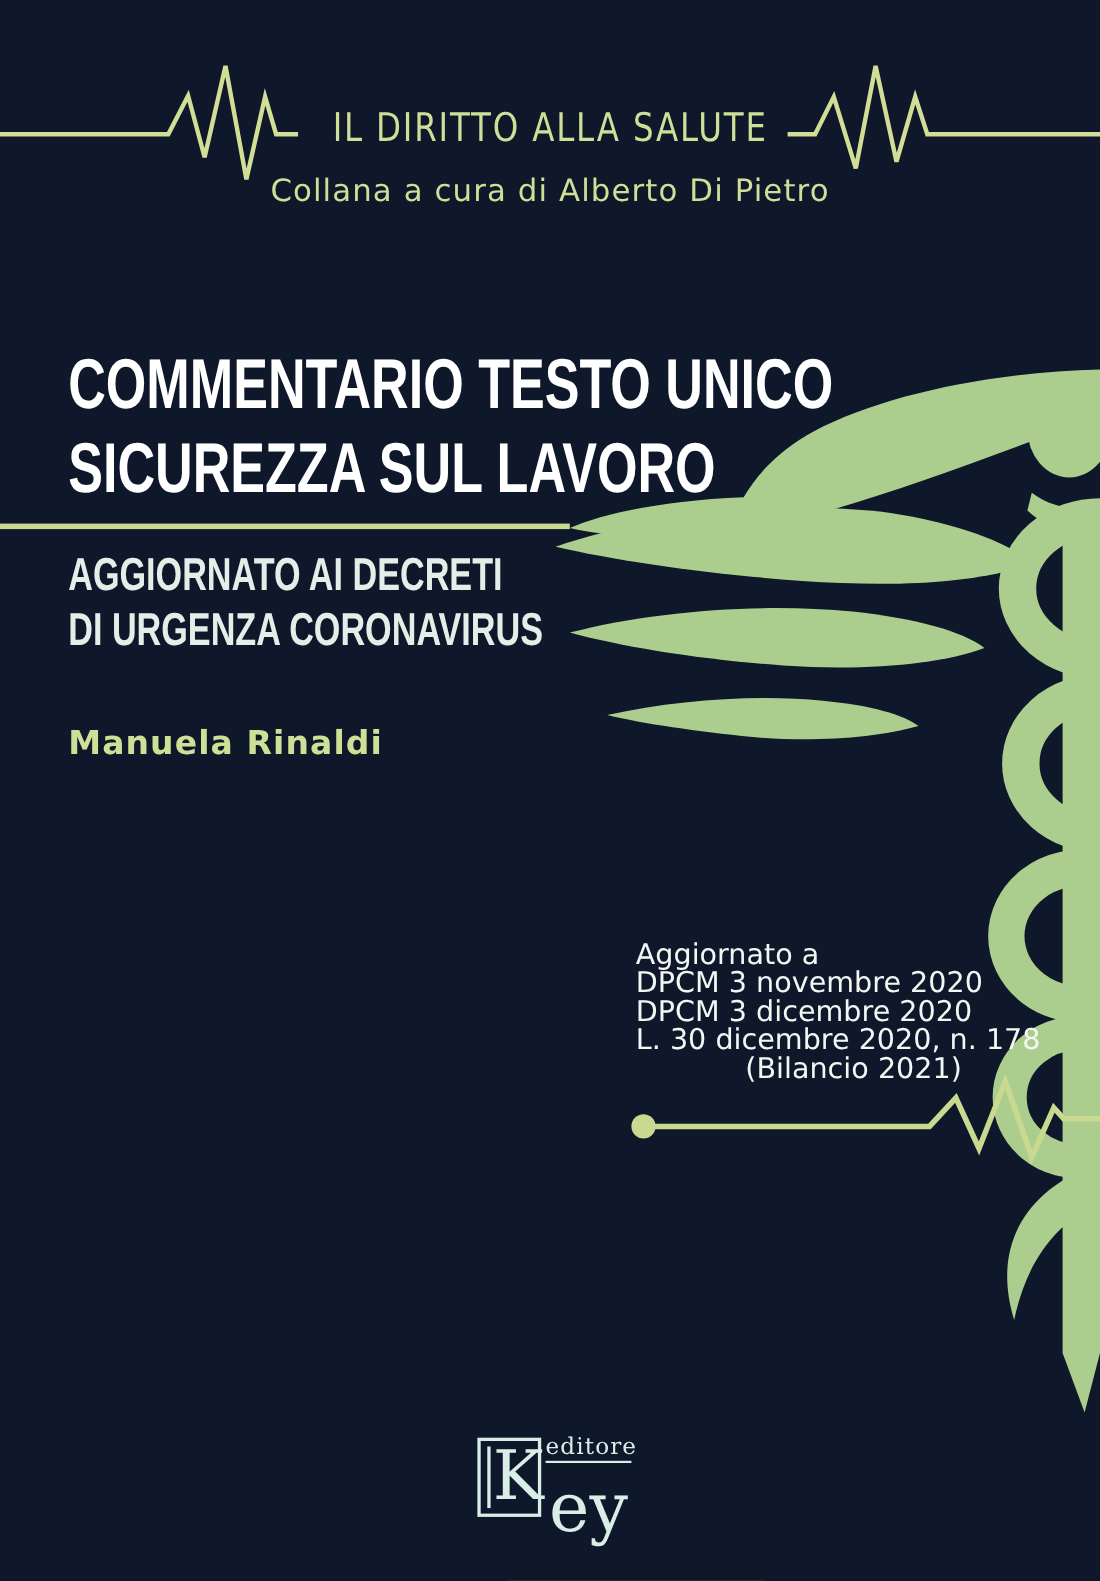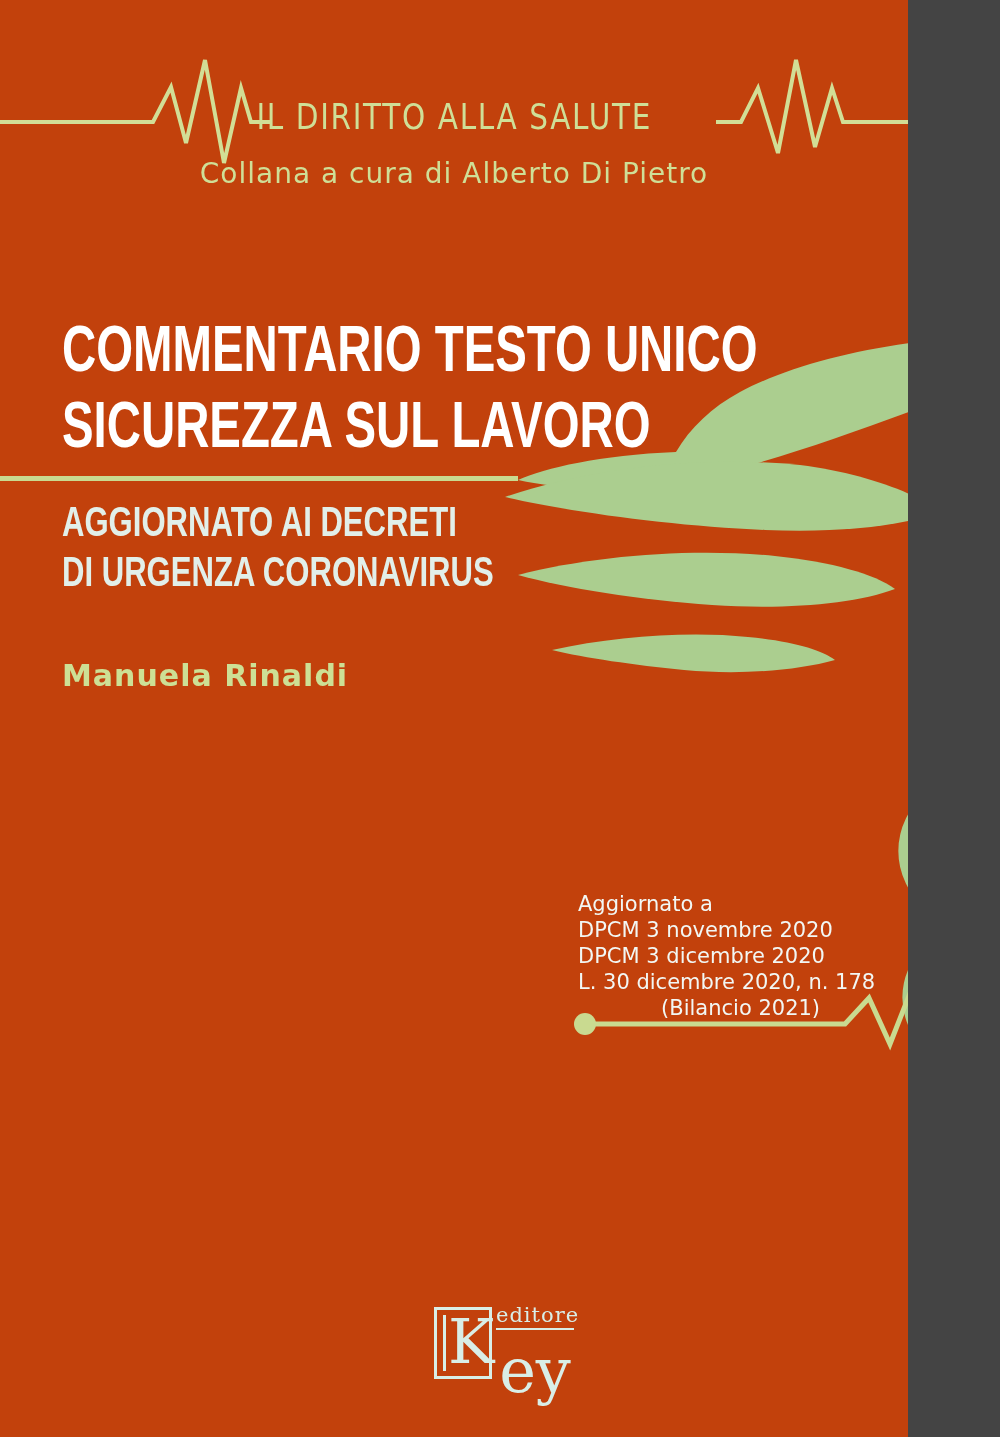--- a/index.html
+++ b/index.html
@@ -1,19 +1,19 @@
 <!DOCTYPE html>
 <html><head>
 <meta charset="utf-8">
 <style>
   html,body{margin:0;padding:0;background:#444;}
   .cover{
     position:relative;
-    width:908px;height:1437px;
-    background:#c2410c;
+    width:1000px;height:1437px;
+    background:#0f172a;
     overflow:hidden;
     font-family:"DejaVu Sans",sans-serif;
   }
   .art{position:absolute;top:0;left:0;width:1000px;height:1437px;display:block;}
 
   .abs{position:absolute;white-space:nowrap;}
 
   
   .series-title{
     left:0;right:0;top:96px;text-align:center;
@@ -36,21 +36,21 @@
   .subtitle-2{left:62px;top:548px;font-size:42px;color:#e2efe9;}
 
   .author{
     left:62px;top:658px;font-size:30px;font-weight:bold;
     color:#cde095;letter-spacing:1px;
   }
 
   
   .updates{
     position:absolute;left:578px;top:855px;
-    color:#f2f7f4;font-size:21px;line-height:26px;margin-top:36px;
+    color:#f2f7f4;font-size:26px;line-height:26px;
   }
   .updates .u-line{white-space:nowrap;}
   .updates .indent{padding-left:28px;text-align:center;}
 
   
   .logo{position:absolute;left:434px;top:1303px;color:#d9eee7;}
   .k-box{
     position:absolute;left:0;top:4px;width:52px;height:66px;
     border:3px solid #d9eee7;
   }

